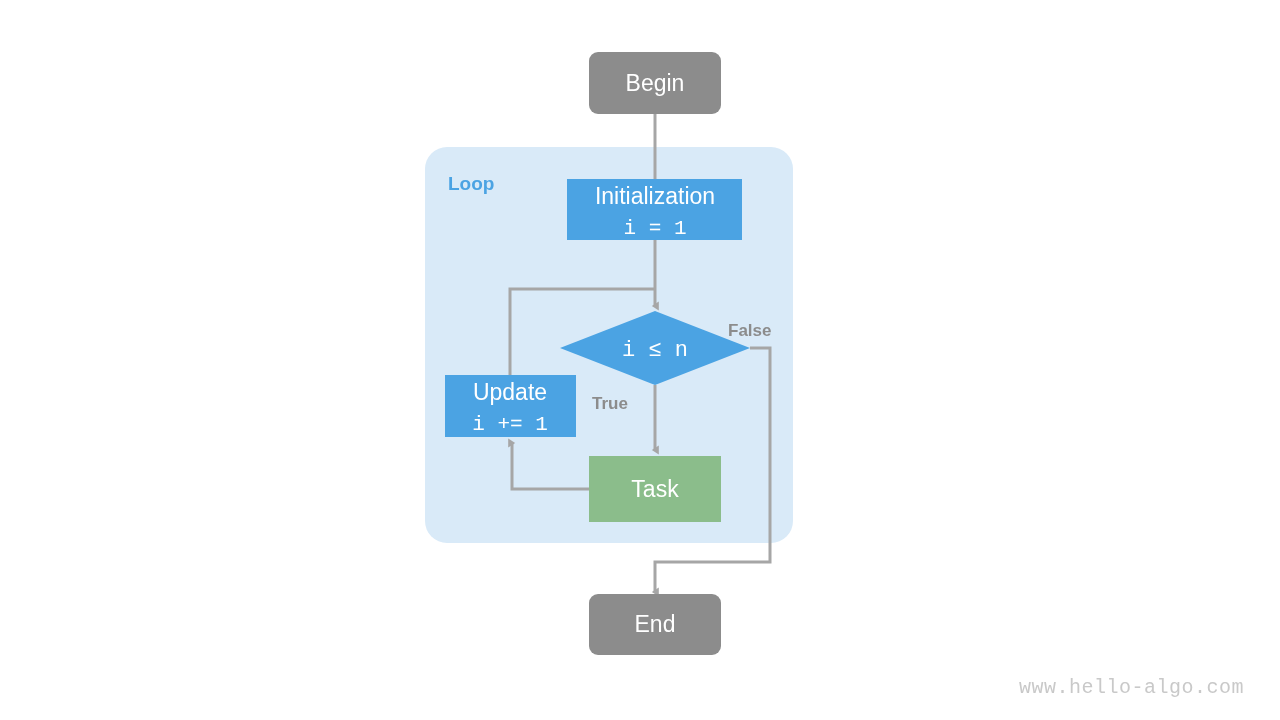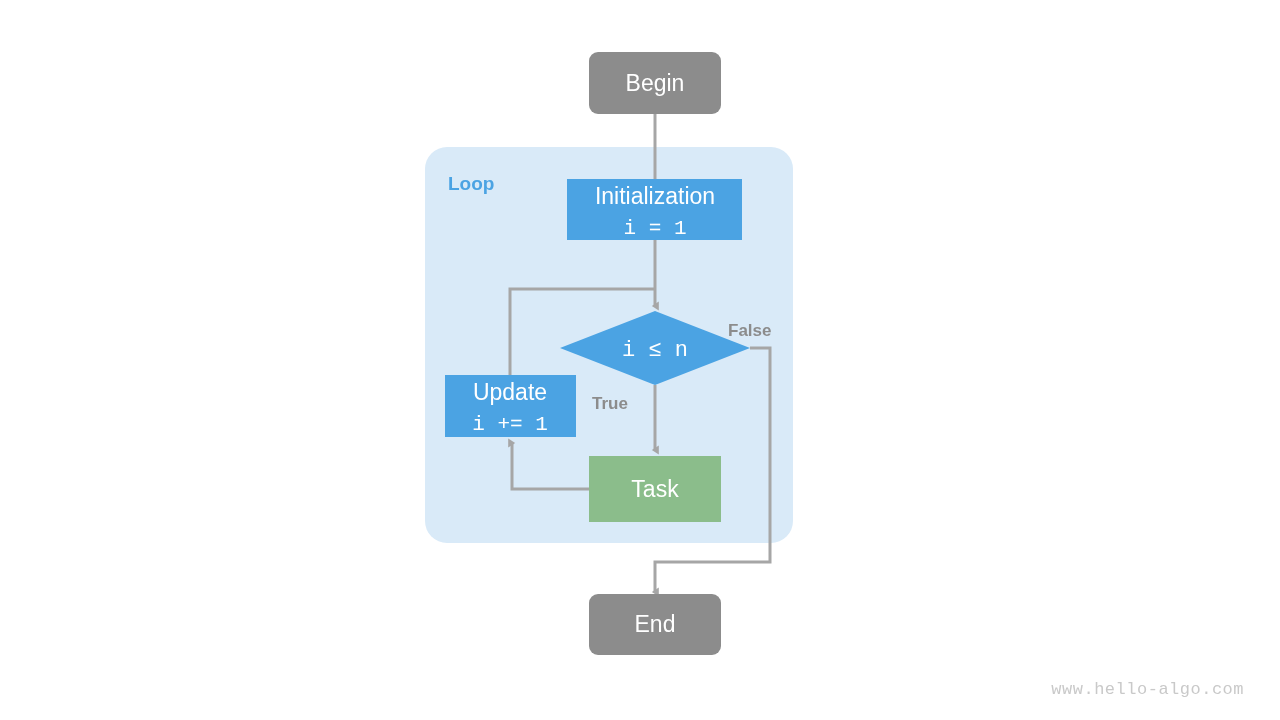--- a/index.html
+++ b/index.html
@@ -46,21 +46,21 @@
     font-family: "Liberation Sans", sans-serif;
     font-size: 17px;
     font-weight: bold;
     fill: #8c8c8c;
   }
   .watermark {
     position: absolute;
     right: 36px;
     bottom: 21px;
     font-family: "Liberation Mono", "DejaVu Sans Mono", monospace;
-    font-size: 17px;
+    font-size: 20px;
     color: #c9c9c9;
     letter-spacing: 0.5px;
     white-space: nowrap;
   }
 </style>
 </head>
 <body>
 
 <div id="canvas">
 

